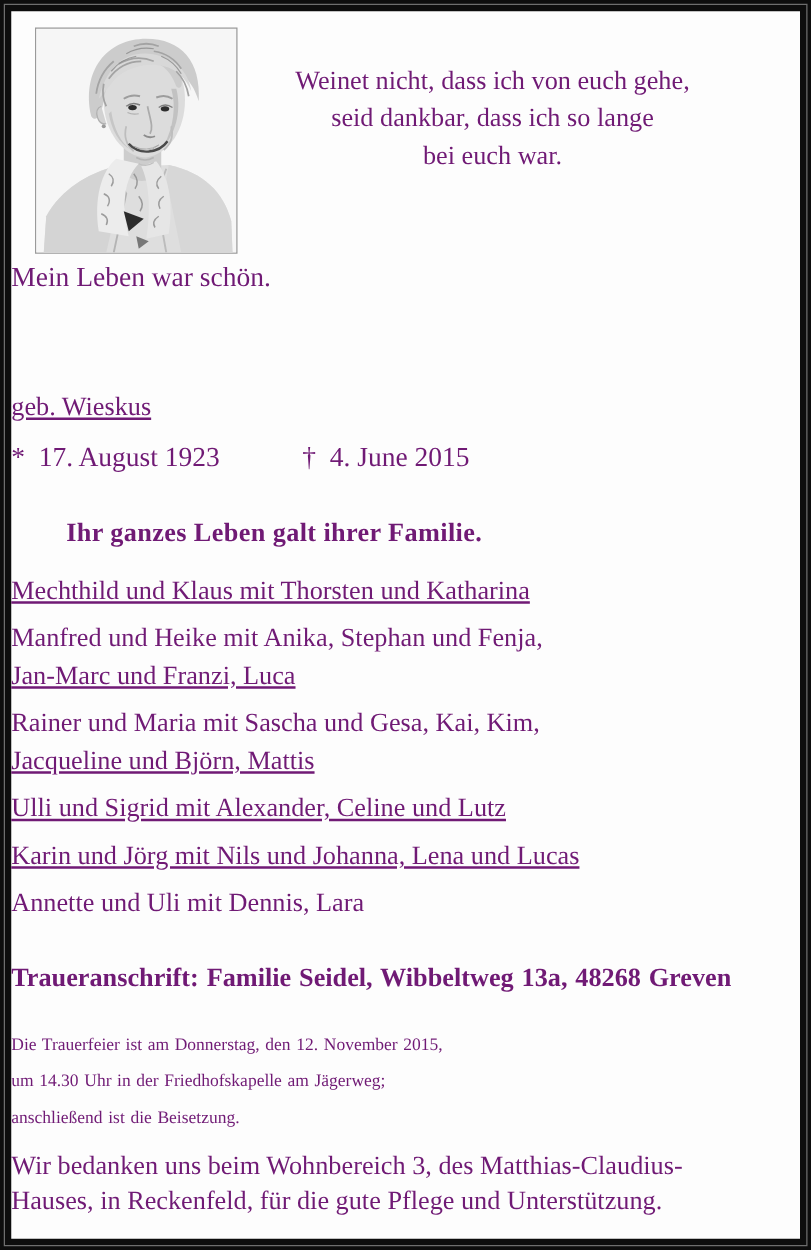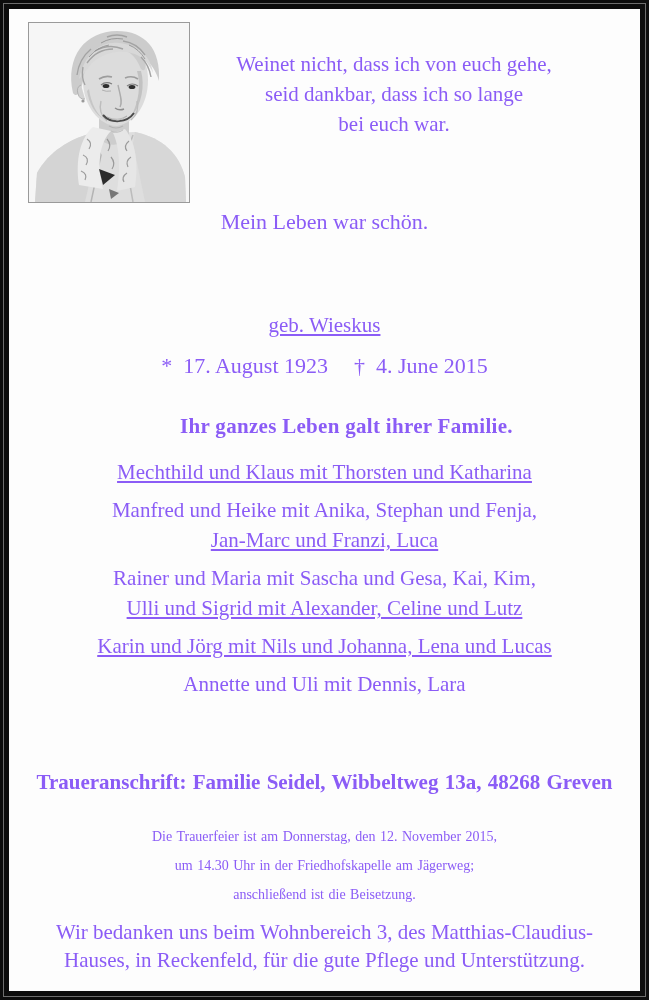--- a/index.html
+++ b/index.html
@@ -30,26 +30,26 @@
     height: 100%;
     background: #0d0d0d;
     padding: 5px;
   }
   .paper {
     position: relative;
     box-sizing: border-box;
     width: 100%;
     height: 100%;
     background: #fdfdfd;
-    color: #8b5cf6;
+    color: #701a75;
     font-family: "Liberation Serif", "DejaVu Serif", serif;
     -webkit-font-smoothing: antialiased;
   }
   .abs { position: absolute; }
-  .centered { left: 0; right: 0; text-align: center; }
+  .centered { left: 0; right: 0; }
 
   .photo {
     left: 19px;
     top: 13px;
     width: 160px;
     height: 179px;
     border: 1px solid #9a9a9a;
     background: #f6f6f6;
   }
   .photo svg { display: block; width: 100%; height: 100%; }
@@ -79,21 +79,21 @@
     line-height: 28px;
     text-decoration: underline;
   }
   .dates {
     top: 342px;
     font-size: 22px;
     line-height: 30px;
   }
   .dates .row {
     display: inline-flex;
-    gap: 26px;
+    gap: 66px;
   }
   .dates .pair { white-space: nowrap; }
   .dates .sym { display: inline-block; margin-right: 11px; }
   .dedication {
     top: 402px;
     font-size: 21px;
     line-height: 30px;
     font-weight: bold;
     letter-spacing: 0.3px;
     margin-left: 44px;
@@ -226,20 +226,21 @@
           </span>
         </div>
 
         <div class="abs centered dedication">Ihr ganzes Leben galt ihrer Familie.</div>
 
         <div class="abs centered family">
           <p class="fline group-end">Mechthild und Klaus mit Thorsten und Katharina</p>
           <p class="fline">Manfred und Heike mit Anika, Stephan und Fenja,</p>
           <p class="fline group-end">Jan-Marc und Franzi, Luca</p>
           <p class="fline">Rainer und Maria mit Sascha und Gesa, Kai, Kim,</p>
+          <p class="fline group-end">Jacqueline und Björn, Mattis</p>
           <p class="fline group-end">Ulli und Sigrid mit Alexander, Celine und Lutz</p>
           <p class="fline group-end">Karin und Jörg mit Nils und Johanna, Lena und Lucas</p>
           <p class="fline">Annette und Uli mit Dennis, Lara</p>
         </div>
 
         <div class="abs centered address">Traueranschrift: Familie Seidel, Wibbeltweg 13a, 48268 Greven</div>
 
         <div class="abs centered funeral">
           <div>Die Trauerfeier ist am Donnerstag, den 12. November 2015,</div>
           <div>um 14.30 Uhr in der Friedhofskapelle am Jägerweg;</div>

